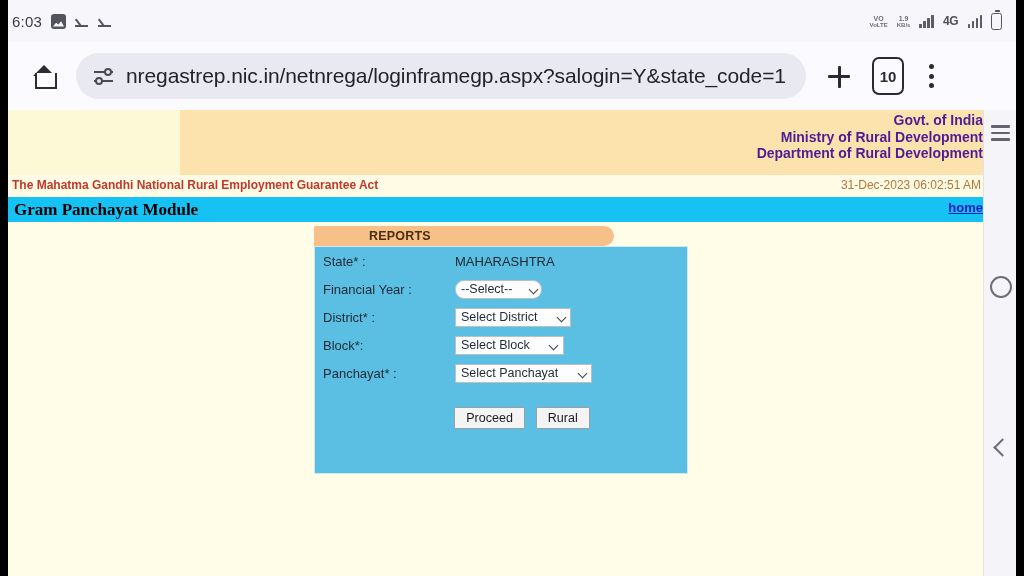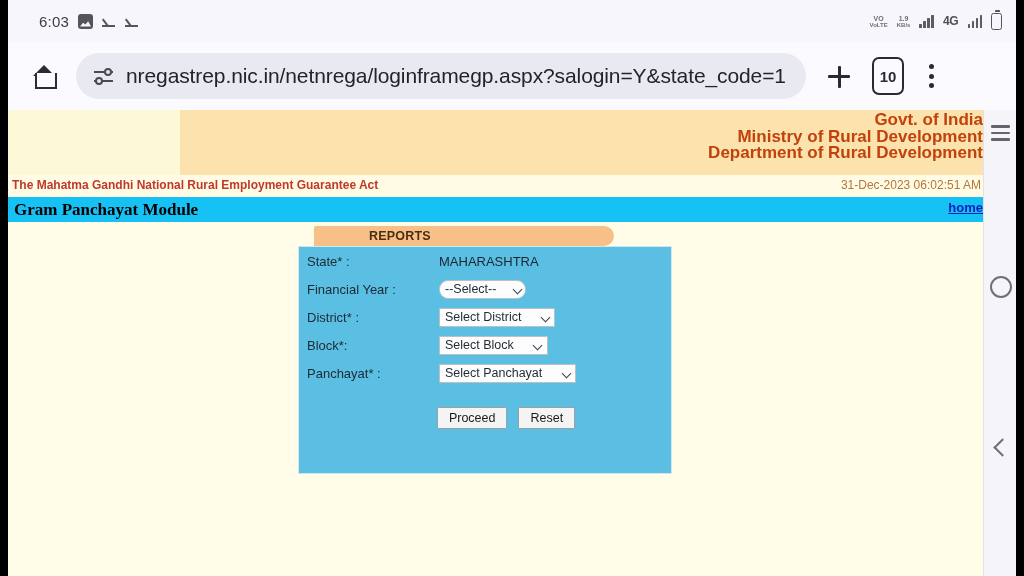--- a/index.html
+++ b/index.html
@@ -32,21 +32,21 @@
 
   
   #status-bar {
     position: absolute;
     left: 0; top: 0;
     width: 1008px;
     height: 42px;
     background: #f7f6fa;
     display: flex;
     align-items: center;
-    padding: 0 14px 0 31px;
+    padding: 0 14px 0 4px;
   }
   .sb-left { display: flex; align-items: center; gap: 9px; }
   .sb-time {
     font-size: 15px;
     color: #3c3c42;
     font-family: "Liberation Sans", sans-serif;
     letter-spacing: .2px;
   }
   .sb-icon-photo {
     width: 15px; height: 15px;
@@ -250,22 +250,22 @@
   .hdr-right-tone {
     position: absolute;
     left: 172px; top: 0;
     right: 0; height: 65px;
     background: #fce3ae;
   }
   .hdr-text {
     position: absolute;
     right: 0px; top: 2px;
     text-align: right;
-    color: #c2410c;
-    font-size: 17px;
+    color: #4c1d95;
+    font-size: 14px;
     font-weight: bold;
     line-height: 16.5px;
     font-family: "Liberation Sans", sans-serif;
     margin-left: 16px;
   }
 
   .mgnrega-row {
     position: relative;
     height: 22px;
     background: #fffbe4;
@@ -334,21 +334,21 @@
     color: #4a2e12;
     font-size: 12.5px;
     font-weight: bold;
     letter-spacing: .2px;
     font-family: "Liberation Sans", sans-serif;
     padding-left: 46px;
   }
 
   .form-panel {
     position: absolute;
-    left: 290px; top: 24px;
+    left: 306px; top: 24px;
     width: 374px; height: 228px;
     background: #5bbfe3;
     border: 1px solid #cfe8ef;
   }
 
   .form-row {
     display: flex;
     align-items: center;
     height: 28px;
     padding-left: 8px;
@@ -571,21 +571,21 @@
           <div class="form-row">
             <span class="lbl">Panchayat* :</span>
             <span class="sel">
               <span>Select Panchayat</span>
               <span class="chev"></span>
             </span>
           </div>
 
           <div class="btn-row">
             <button class="btn">Proceed</button>
-            <button class="btn">Reset</button>
+            <button class="btn">Rural</button>
           </div>
         </div>
 
       </div>
     </div>
 
     <div id="side-nav">
       <div class="nav-btn nav-recents">
         <i></i>
           <i></i>

